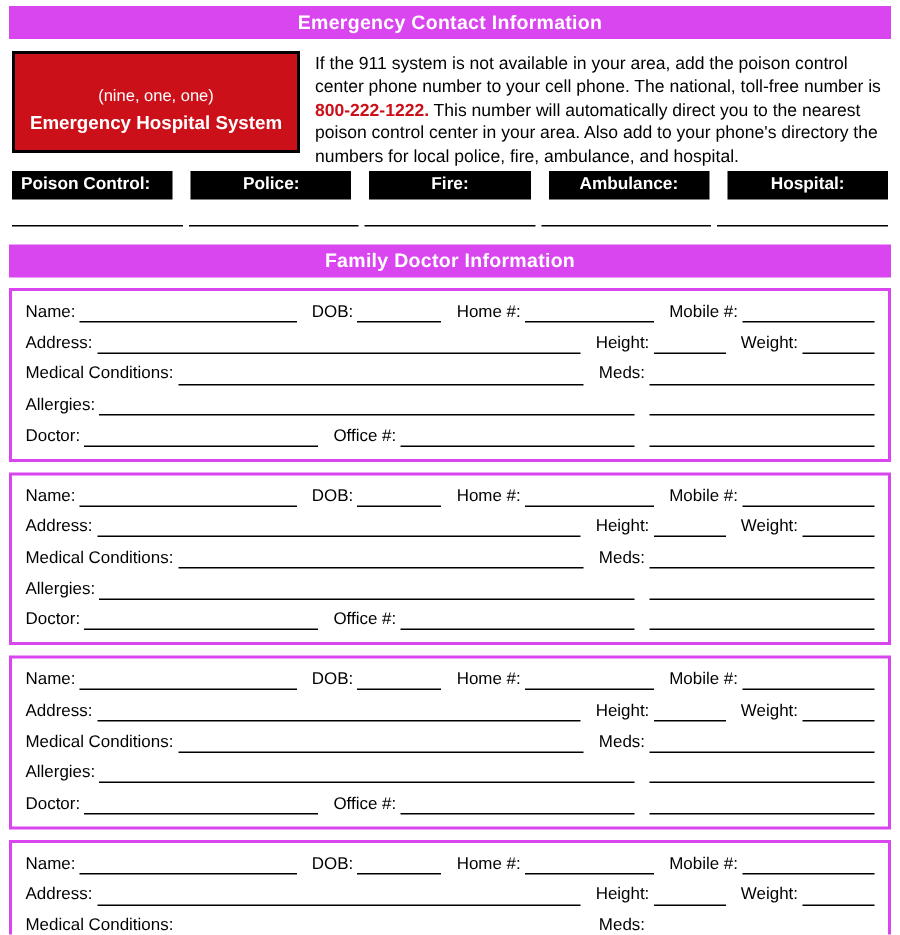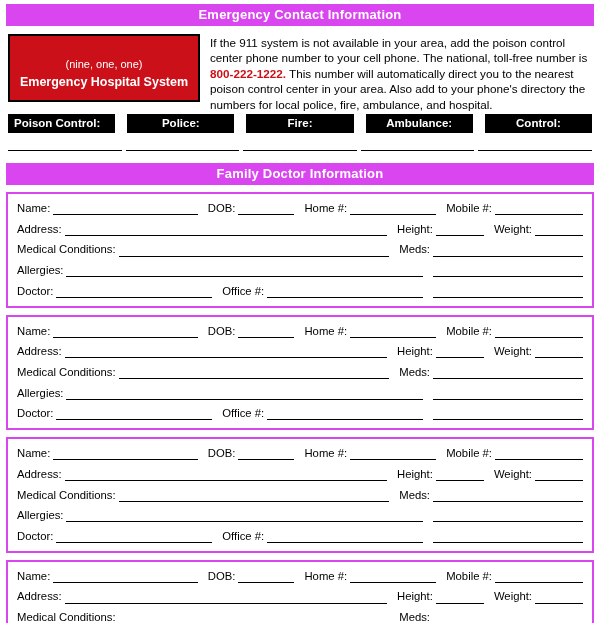--- a/index.html
+++ b/index.html
@@ -165,21 +165,21 @@
     <div class="emergency-text">
       <span>If the 911 system is not available in your area, add the poison control center phone number to your cell phone. The national, toll-free number is </span><span class="phone">800-222-1222.</span><span> This number will automatically direct you to the nearest poison control center in your area. Also add to your phone's directory the numbers for local police, fire, ambulance, and hospital.</span>
     </div>
   </div>
 
   <div class="contact-bar">
     <div class="contact-cell first">Poison Control:</div>
     <div class="contact-cell center">Police:</div>
     <div class="contact-cell center">Fire:</div>
     <div class="contact-cell center">Ambulance:</div>
-    <div class="contact-cell center">Control:</div>
+    <div class="contact-cell center">Hospital:</div>
   </div>
 
   <div class="contact-lines">
     <div class="ln"></div>
     <div class="ln"></div>
     <div class="ln"></div>
     <div class="ln"></div>
     <div class="ln"></div>
   </div>
 

